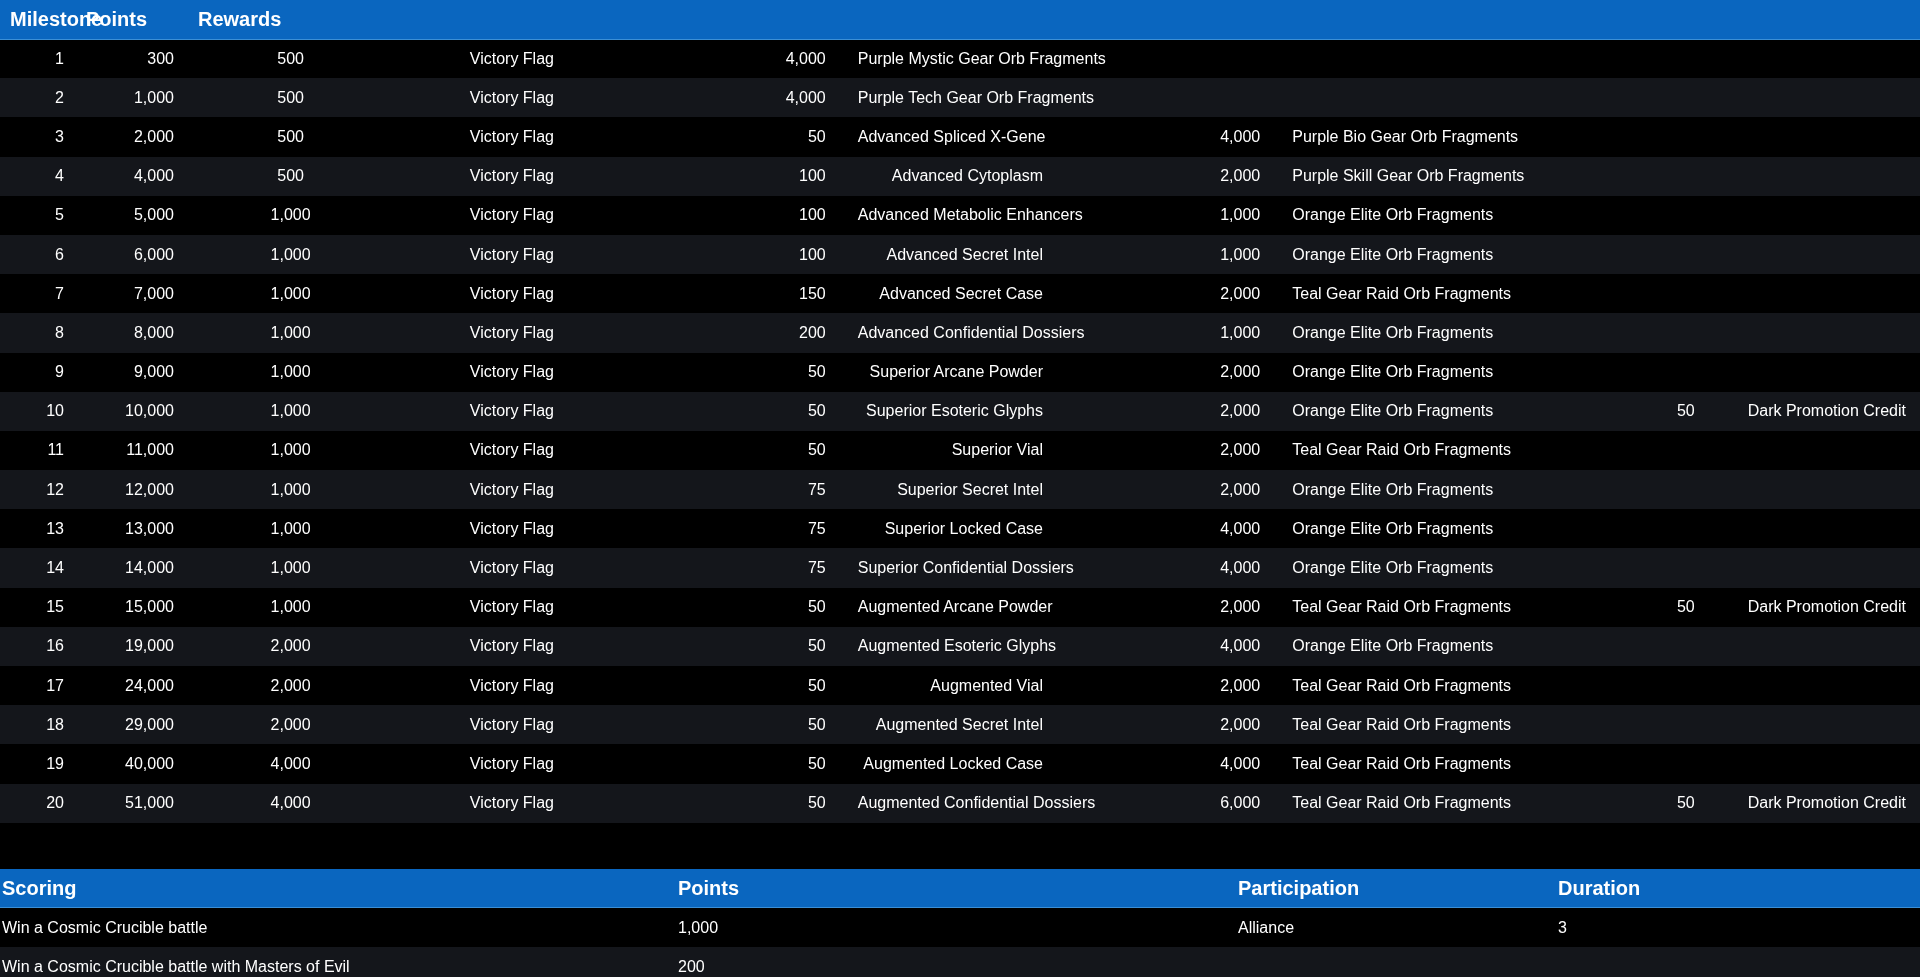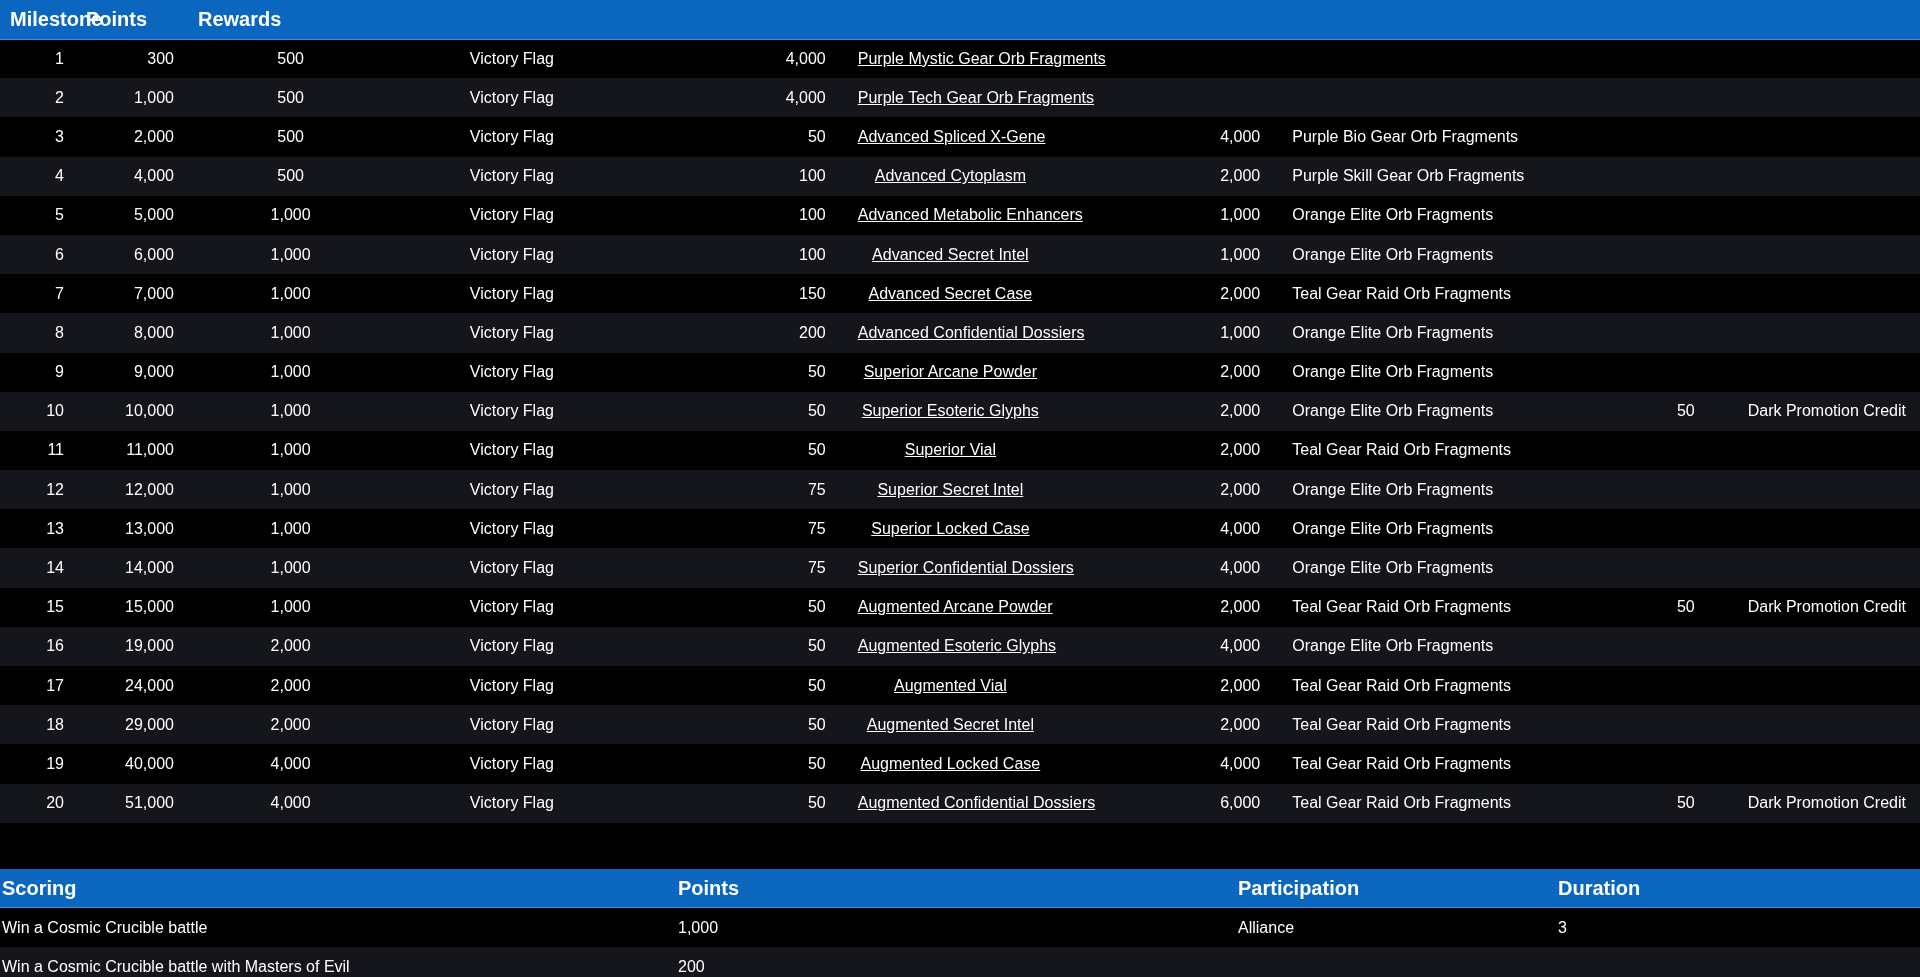--- a/index.html
+++ b/index.html
@@ -47,21 +47,21 @@
   }
   table.grid tbody tr.odd  { background: #000000; }
   table.grid tbody tr.even { background: #14161b; }
 
   
   .c-milestone { width: 72px;  text-align: right; }
   .c-points    { width: 110px; text-align: right;  padding-left: 14px !important; }
   .c-r1qty     { width: 110px; text-align: center; color: #f0a818; }
   .c-r1name    { width: 240px; text-align: center;  padding-left: 16px !important; color: #f0a818; }
   .c-r2qty     { width: 120px; text-align: right; }
-  .c-r2name    { width: 300px; text-align: center;  padding-left: 24px !important; text-decoration: underline; }
+  .c-r2name    { width: 300px; text-align: right;  padding-left: 24px !important; }
   .c-r3qty     { width: 110px; text-align: right; }
   .c-r3name    { width: 300px; text-align: right;  padding-left: 24px !important; }
   .c-r4qty     { width: 120px; text-align: right; }
   .c-r4name    { width: 438px; text-align: right; padding-right: 14px !important; }
 
   
   th.h-milestone { width: 72px;  text-align: left; padding-left: 10px !important; }
   th.h-points    { width: 110px; text-align: left; padding-left: 14px !important; }
   th.h-rewards   { text-align: left; padding-left: 16px !important; }
 

